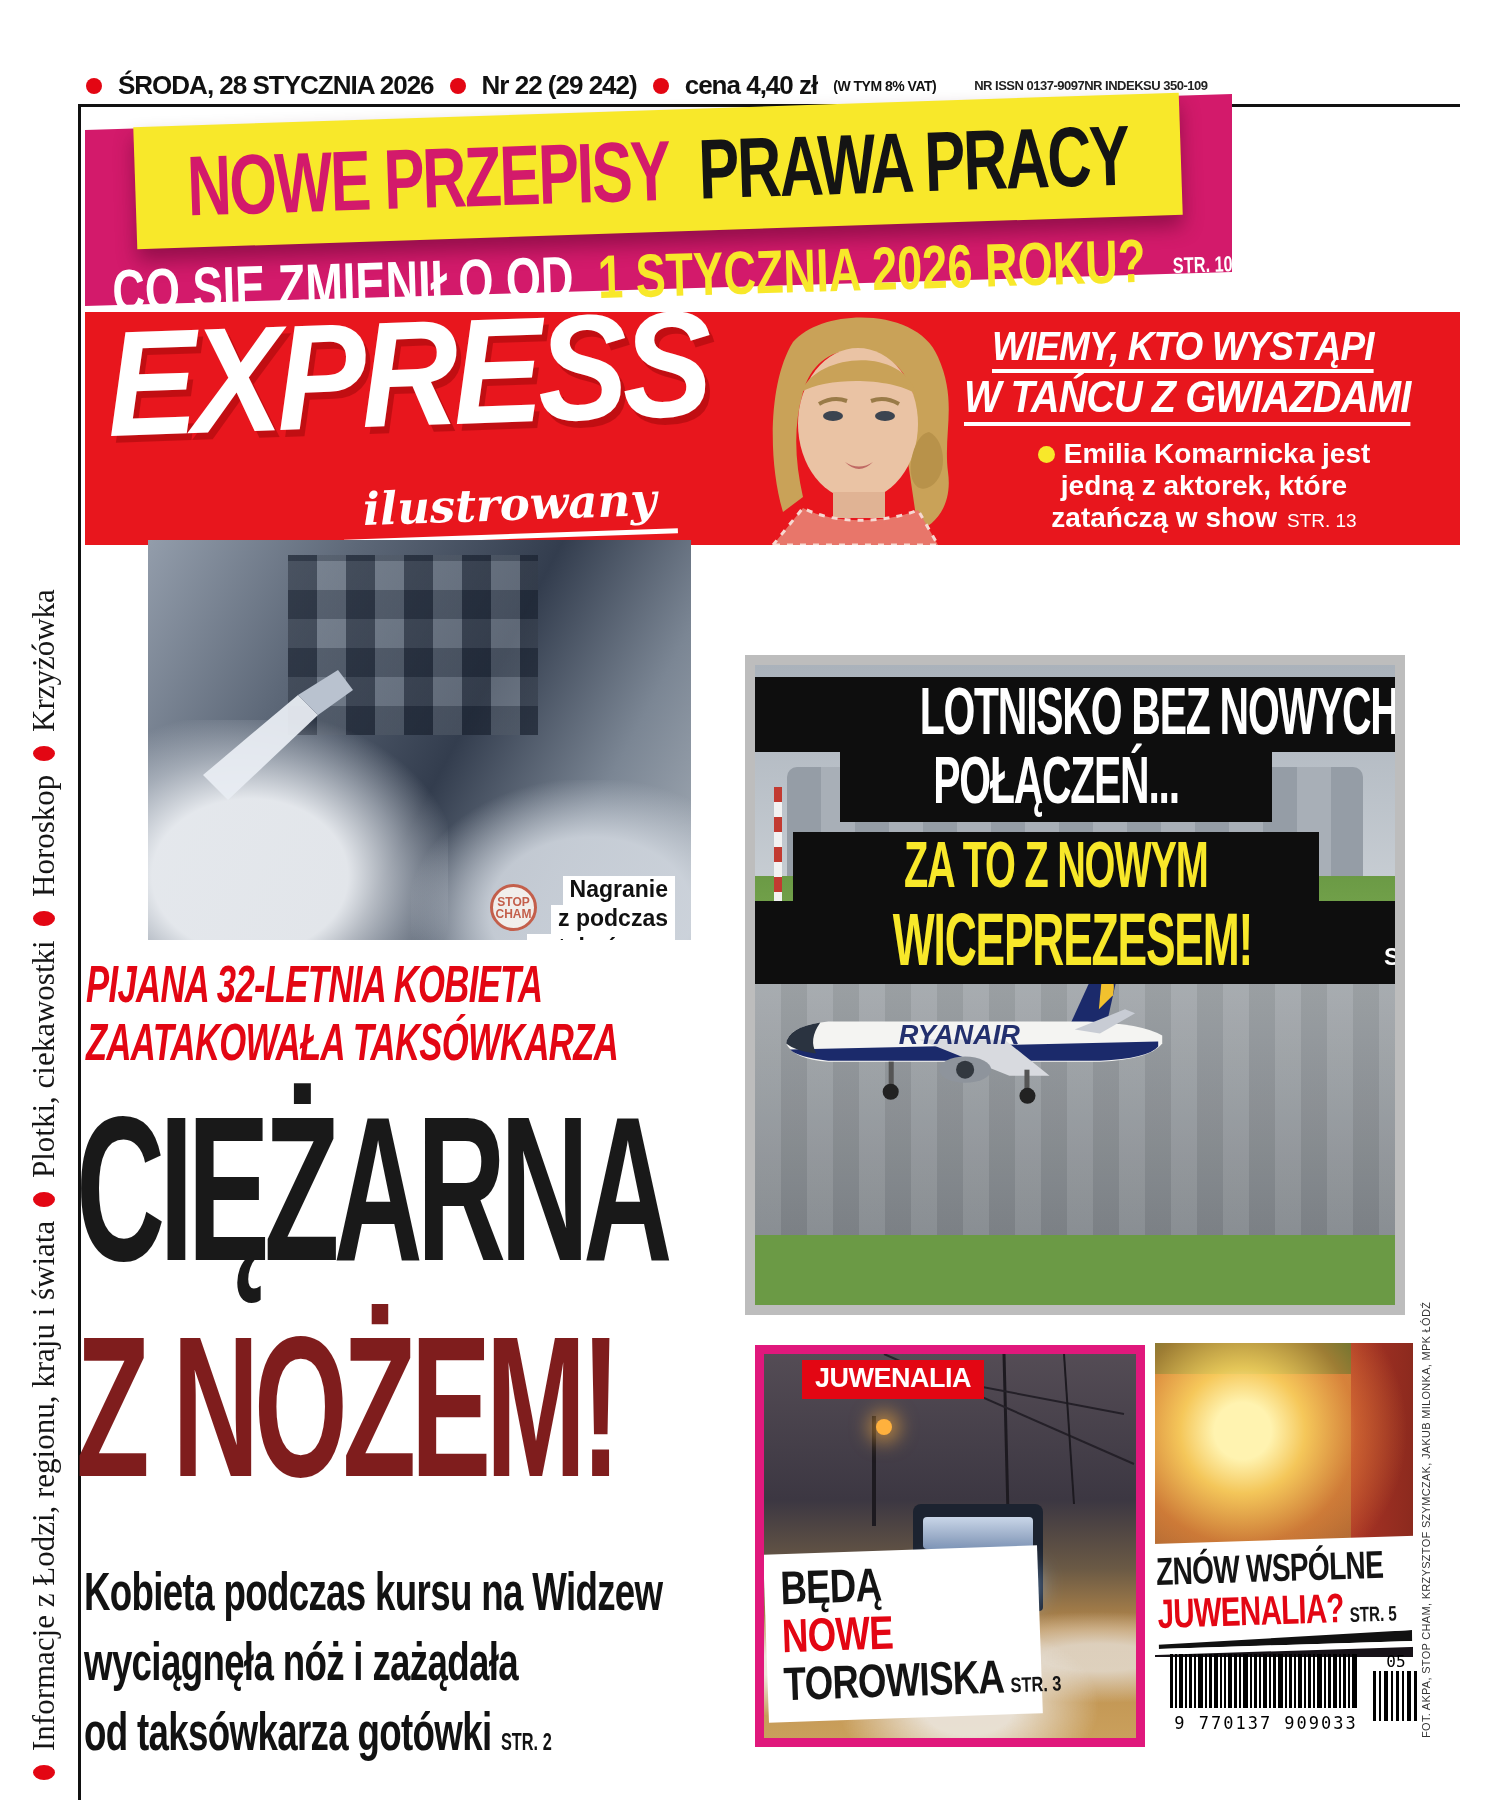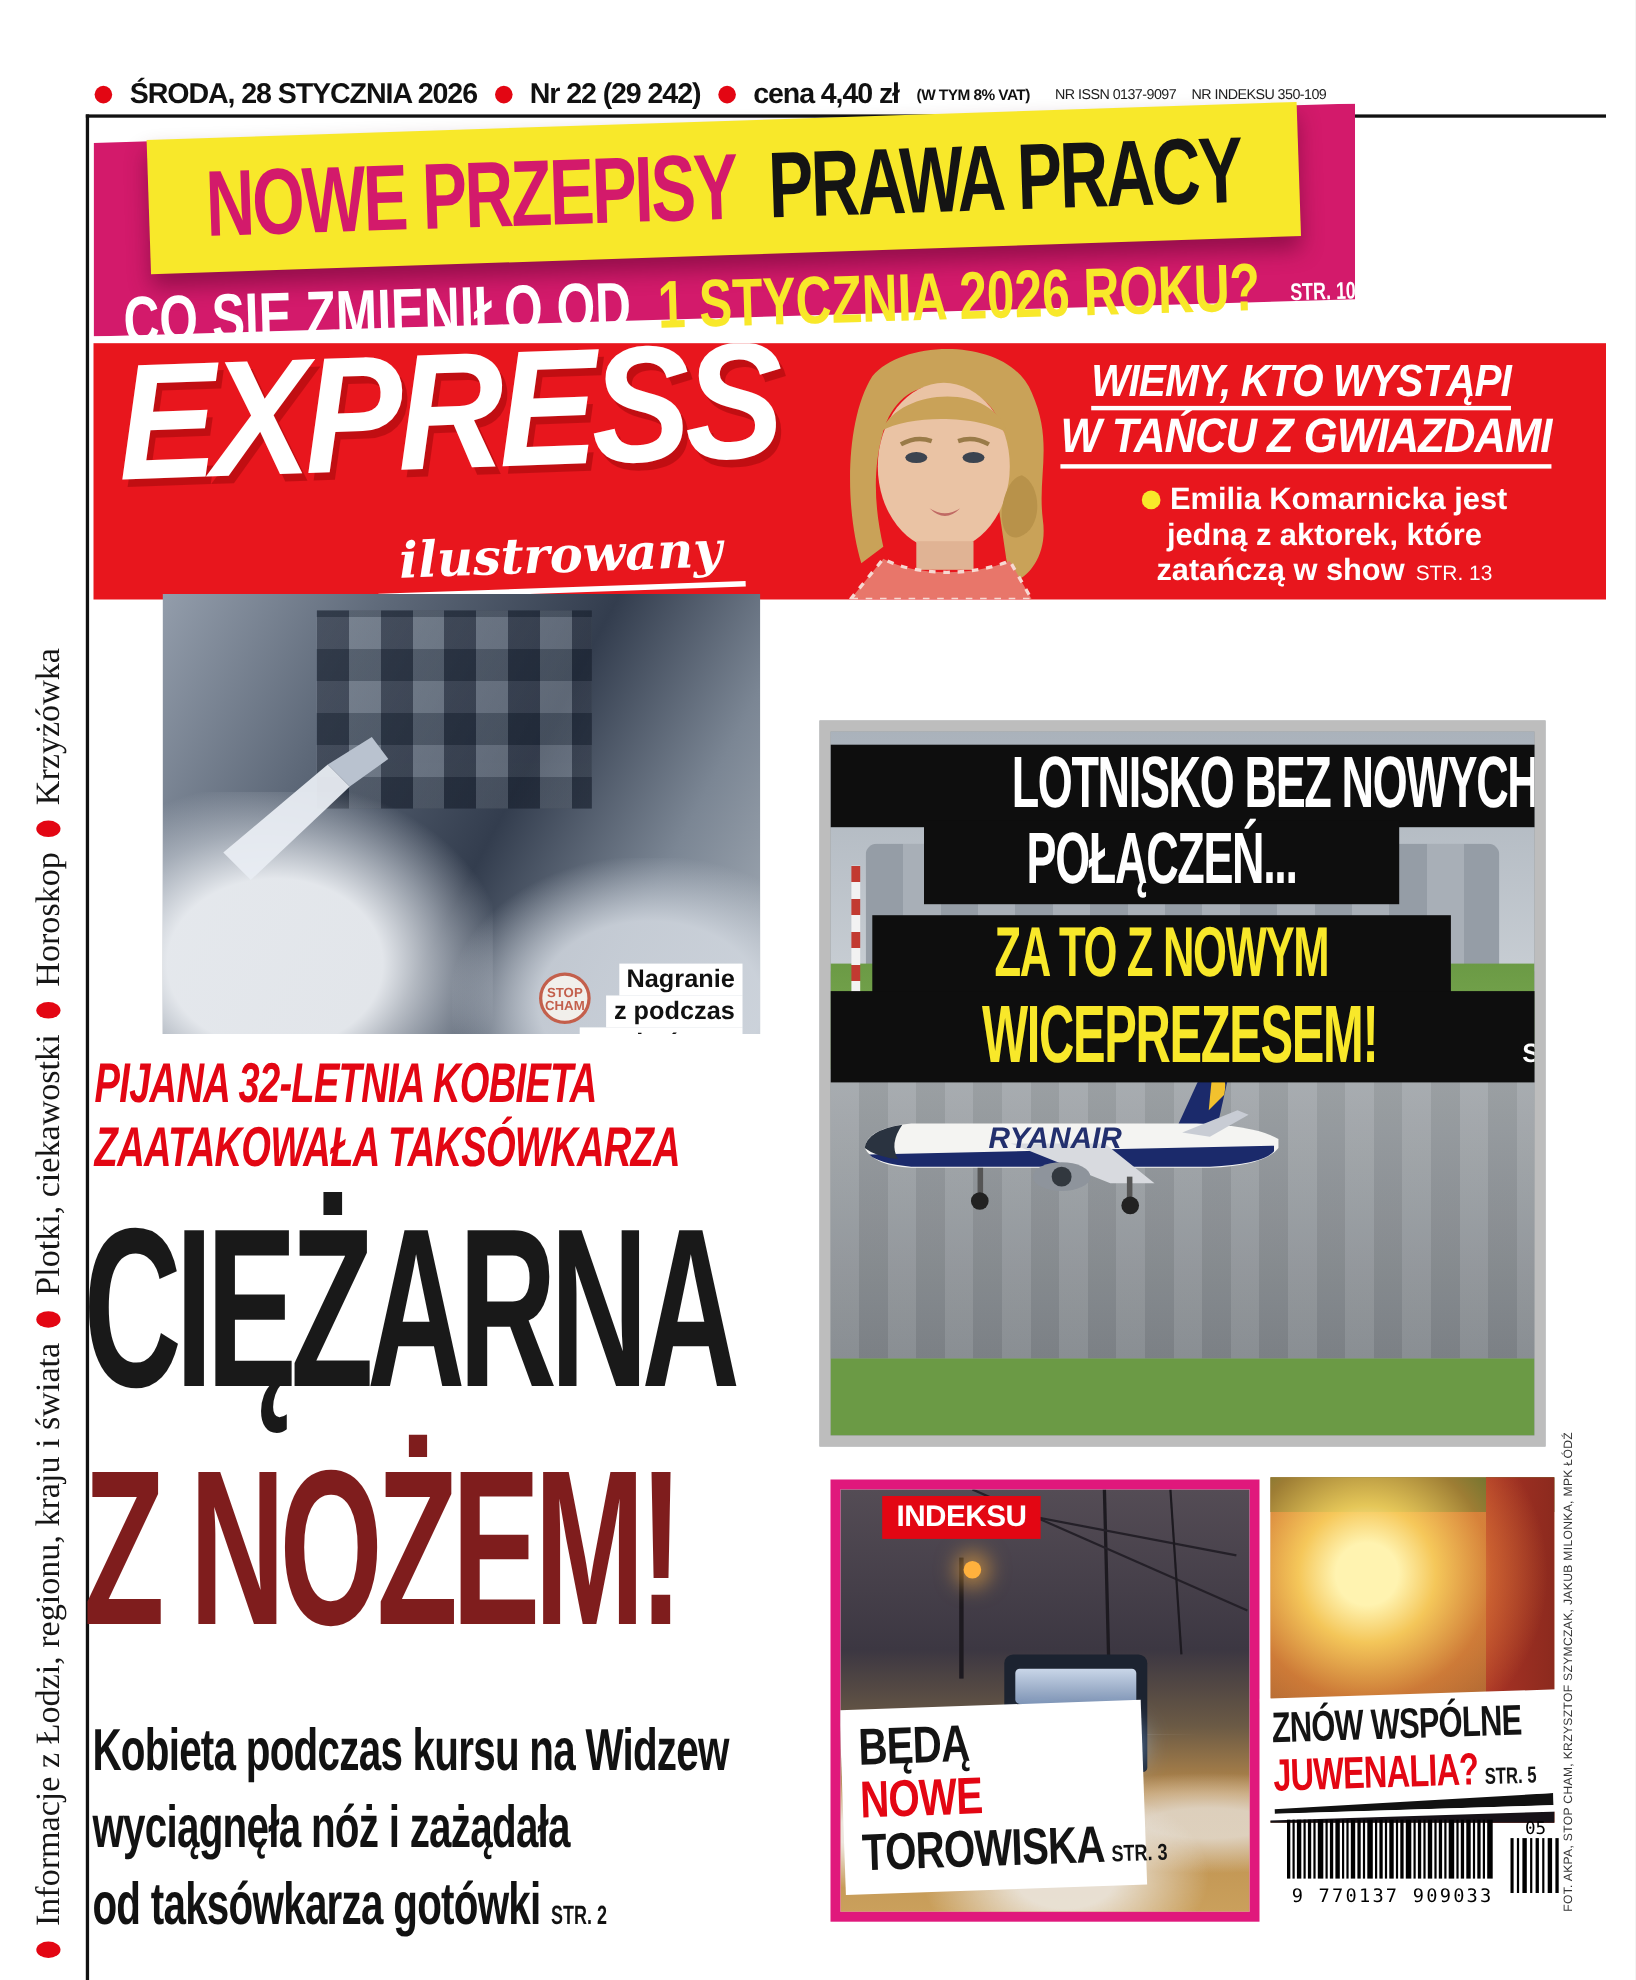--- a/index.html
+++ b/index.html
@@ -6,21 +6,21 @@
   .page{position:relative;width:1487px;height:1800px;margin:0 auto;background:#fff;
         font-family:"Liberation Sans",sans-serif;overflow:hidden}
   .cl{display:inline-block;white-space:nowrap;transform-origin:0 50%;transform:scaleX(var(--s,.8))}
   .cx{display:inline-block;white-space:nowrap;transform-origin:50% 50%;transform:scaleX(var(--s,.8))}
 
   
   .topbar{position:absolute;left:86px;top:70px;display:flex;align-items:center;gap:16px;white-space:nowrap}
   .tb-dot{width:16px;height:16px;border-radius:50%;background:#e30613;flex:0 0 auto}
   .tb-txt{font-weight:bold;font-size:26px;letter-spacing:-1px;color:#111}
   .tb-note{font-weight:bold;font-size:14px;letter-spacing:-.5px;color:#111}
-  .tb-issn{font-size:13px;font-weight:normal;letter-spacing:-.5px;color:#222;display:flex;gap:14px;margin-left:7px}
+  .tb-issn{font-size:13px;font-weight:bold;letter-spacing:-.5px;color:#222;display:flex;margin-left:22px}
   .hrule{position:absolute;left:78px;top:104px;width:1382px;height:3px;background:#111}
   .vrule{position:absolute;left:78px;top:104px;width:3px;height:1696px;background:#111}
 
   
   .rail{position:absolute;left:12px;top:118px;height:1676px;width:64px;
         writing-mode:vertical-rl;transform:rotate(180deg);
         font-family:"Liberation Serif",serif;font-size:31px;color:#161616;
         display:flex;align-items:center;white-space:nowrap}
   .rail-dot{display:inline-block;width:22px;height:15px;border-radius:50%;background:#e30613;margin:14px 0}
 
@@ -304,21 +304,21 @@
       <line x1="300" y1="0" x2="310" y2="150" stroke="#1d1a20" stroke-width="2"></line>
       <rect x="108" y="62" width="4" height="110" fill="#1d1a20"></rect>
     </svg>
     <div class="tram-lamp"></div>
     <div class="tram-snow"></div>
     <div class="tram-car">
       <div class="tram-win"></div>
       <div class="tram-light" style="left:14%"></div>
       <div class="tram-light" style="right:14%"></div>
     </div>
-    <div class="tram-label">INDEKSU</div>
+    <div class="tram-label">JUWENALIA</div>
     <div class="tram-white">
       <div class="tw-line"><span class="cl" style="--s:.78">BĘDĄ</span></div>
       <div class="tw-line tw-red"><span class="cl" style="--s:.78">NOWE</span></div>
       <div class="tw-line"><span class="cl" style="--s:.78"><span>TOROWISKA</span><span class="tw-pg">STR. 3</span></span></div>
     </div>
   </div>
 
   <div class="juw">
     <div class="juw-photo"></div>
     <div class="juw-white">

